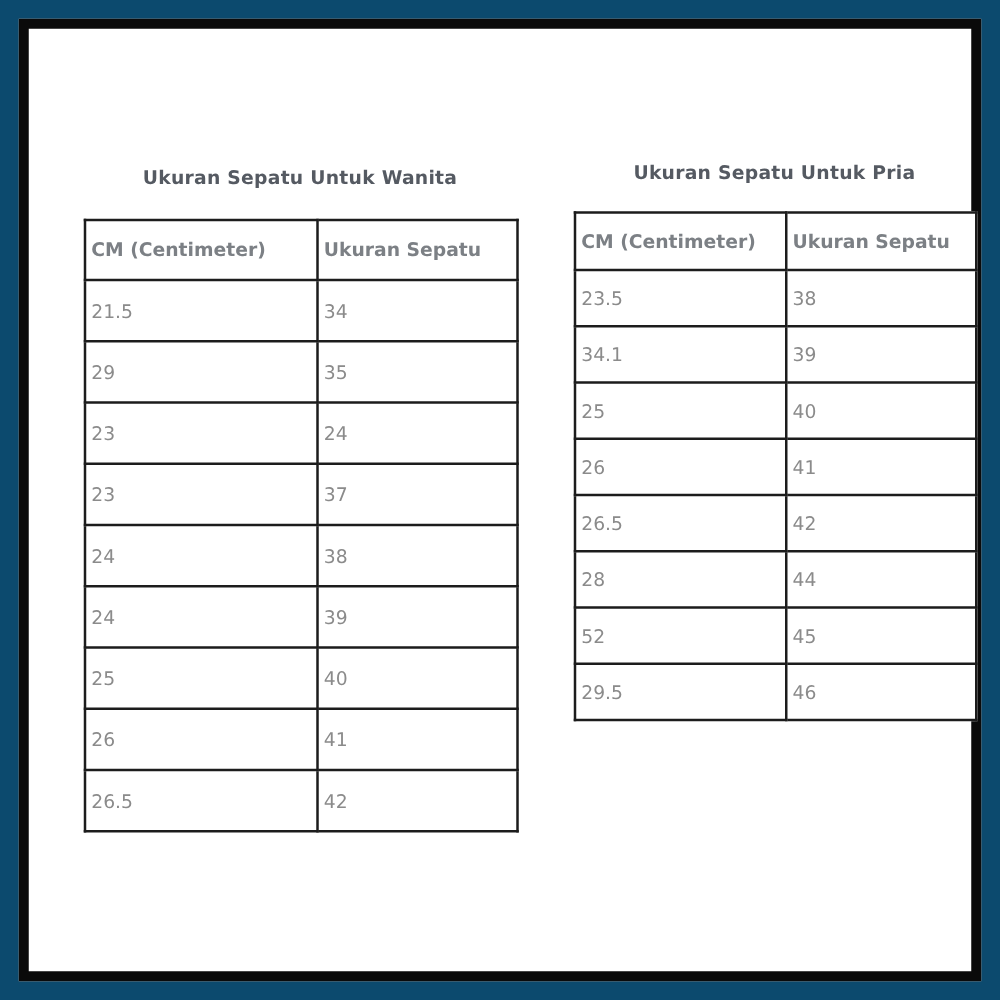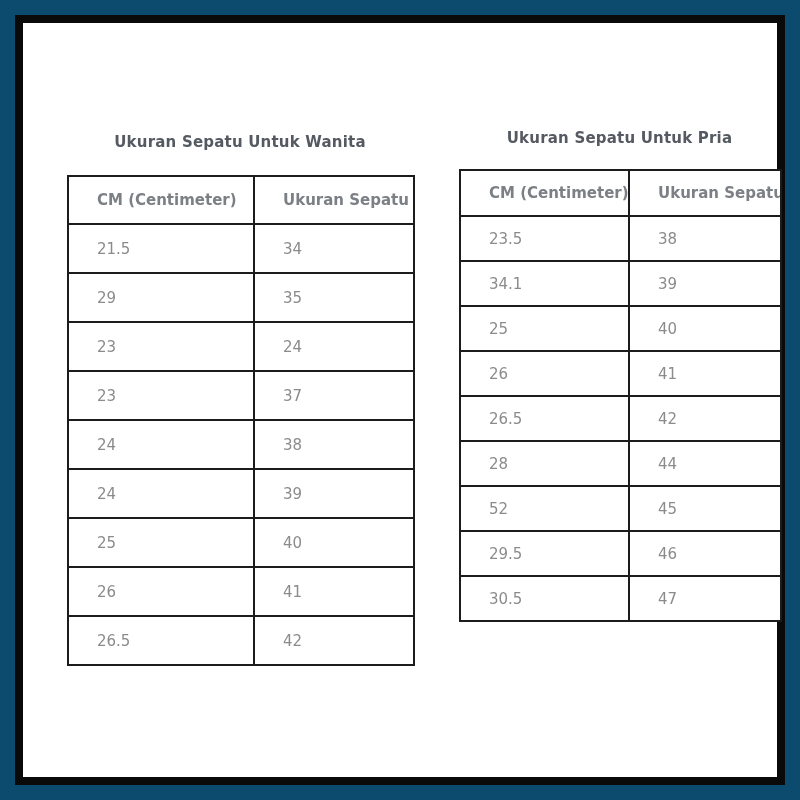--- a/index.html
+++ b/index.html
@@ -42,21 +42,21 @@
     position: absolute;
     border-collapse: collapse;
     table-layout: fixed;
     background: #ffffff;
   }
   table.size-table th,
   table.size-table td {
     border: 2px solid #1c1c1c;
     text-align: left;
     vertical-align: middle;
-    padding: 0 0 0 28px;
+    padding: 0 0 0 4px;
     font-size: 15px;
     overflow: hidden;
     white-space: nowrap;
   }
   table.size-table th {
     font-weight: bold;
     color: #7c8085;
   }
   table.size-table td {
     font-weight: normal;
@@ -173,21 +173,17 @@
             <td>44</td>
           </tr>
           <tr>
             <td>52</td>
             <td>45</td>
           </tr>
           <tr>
             <td>29.5</td>
             <td>46</td>
           </tr>
-          <tr>
-            <td>30.5</td>
-            <td>47</td>
-          </tr>
         </tbody>
     </table>
 
   </div>
 </div>
 
 </body></html>

